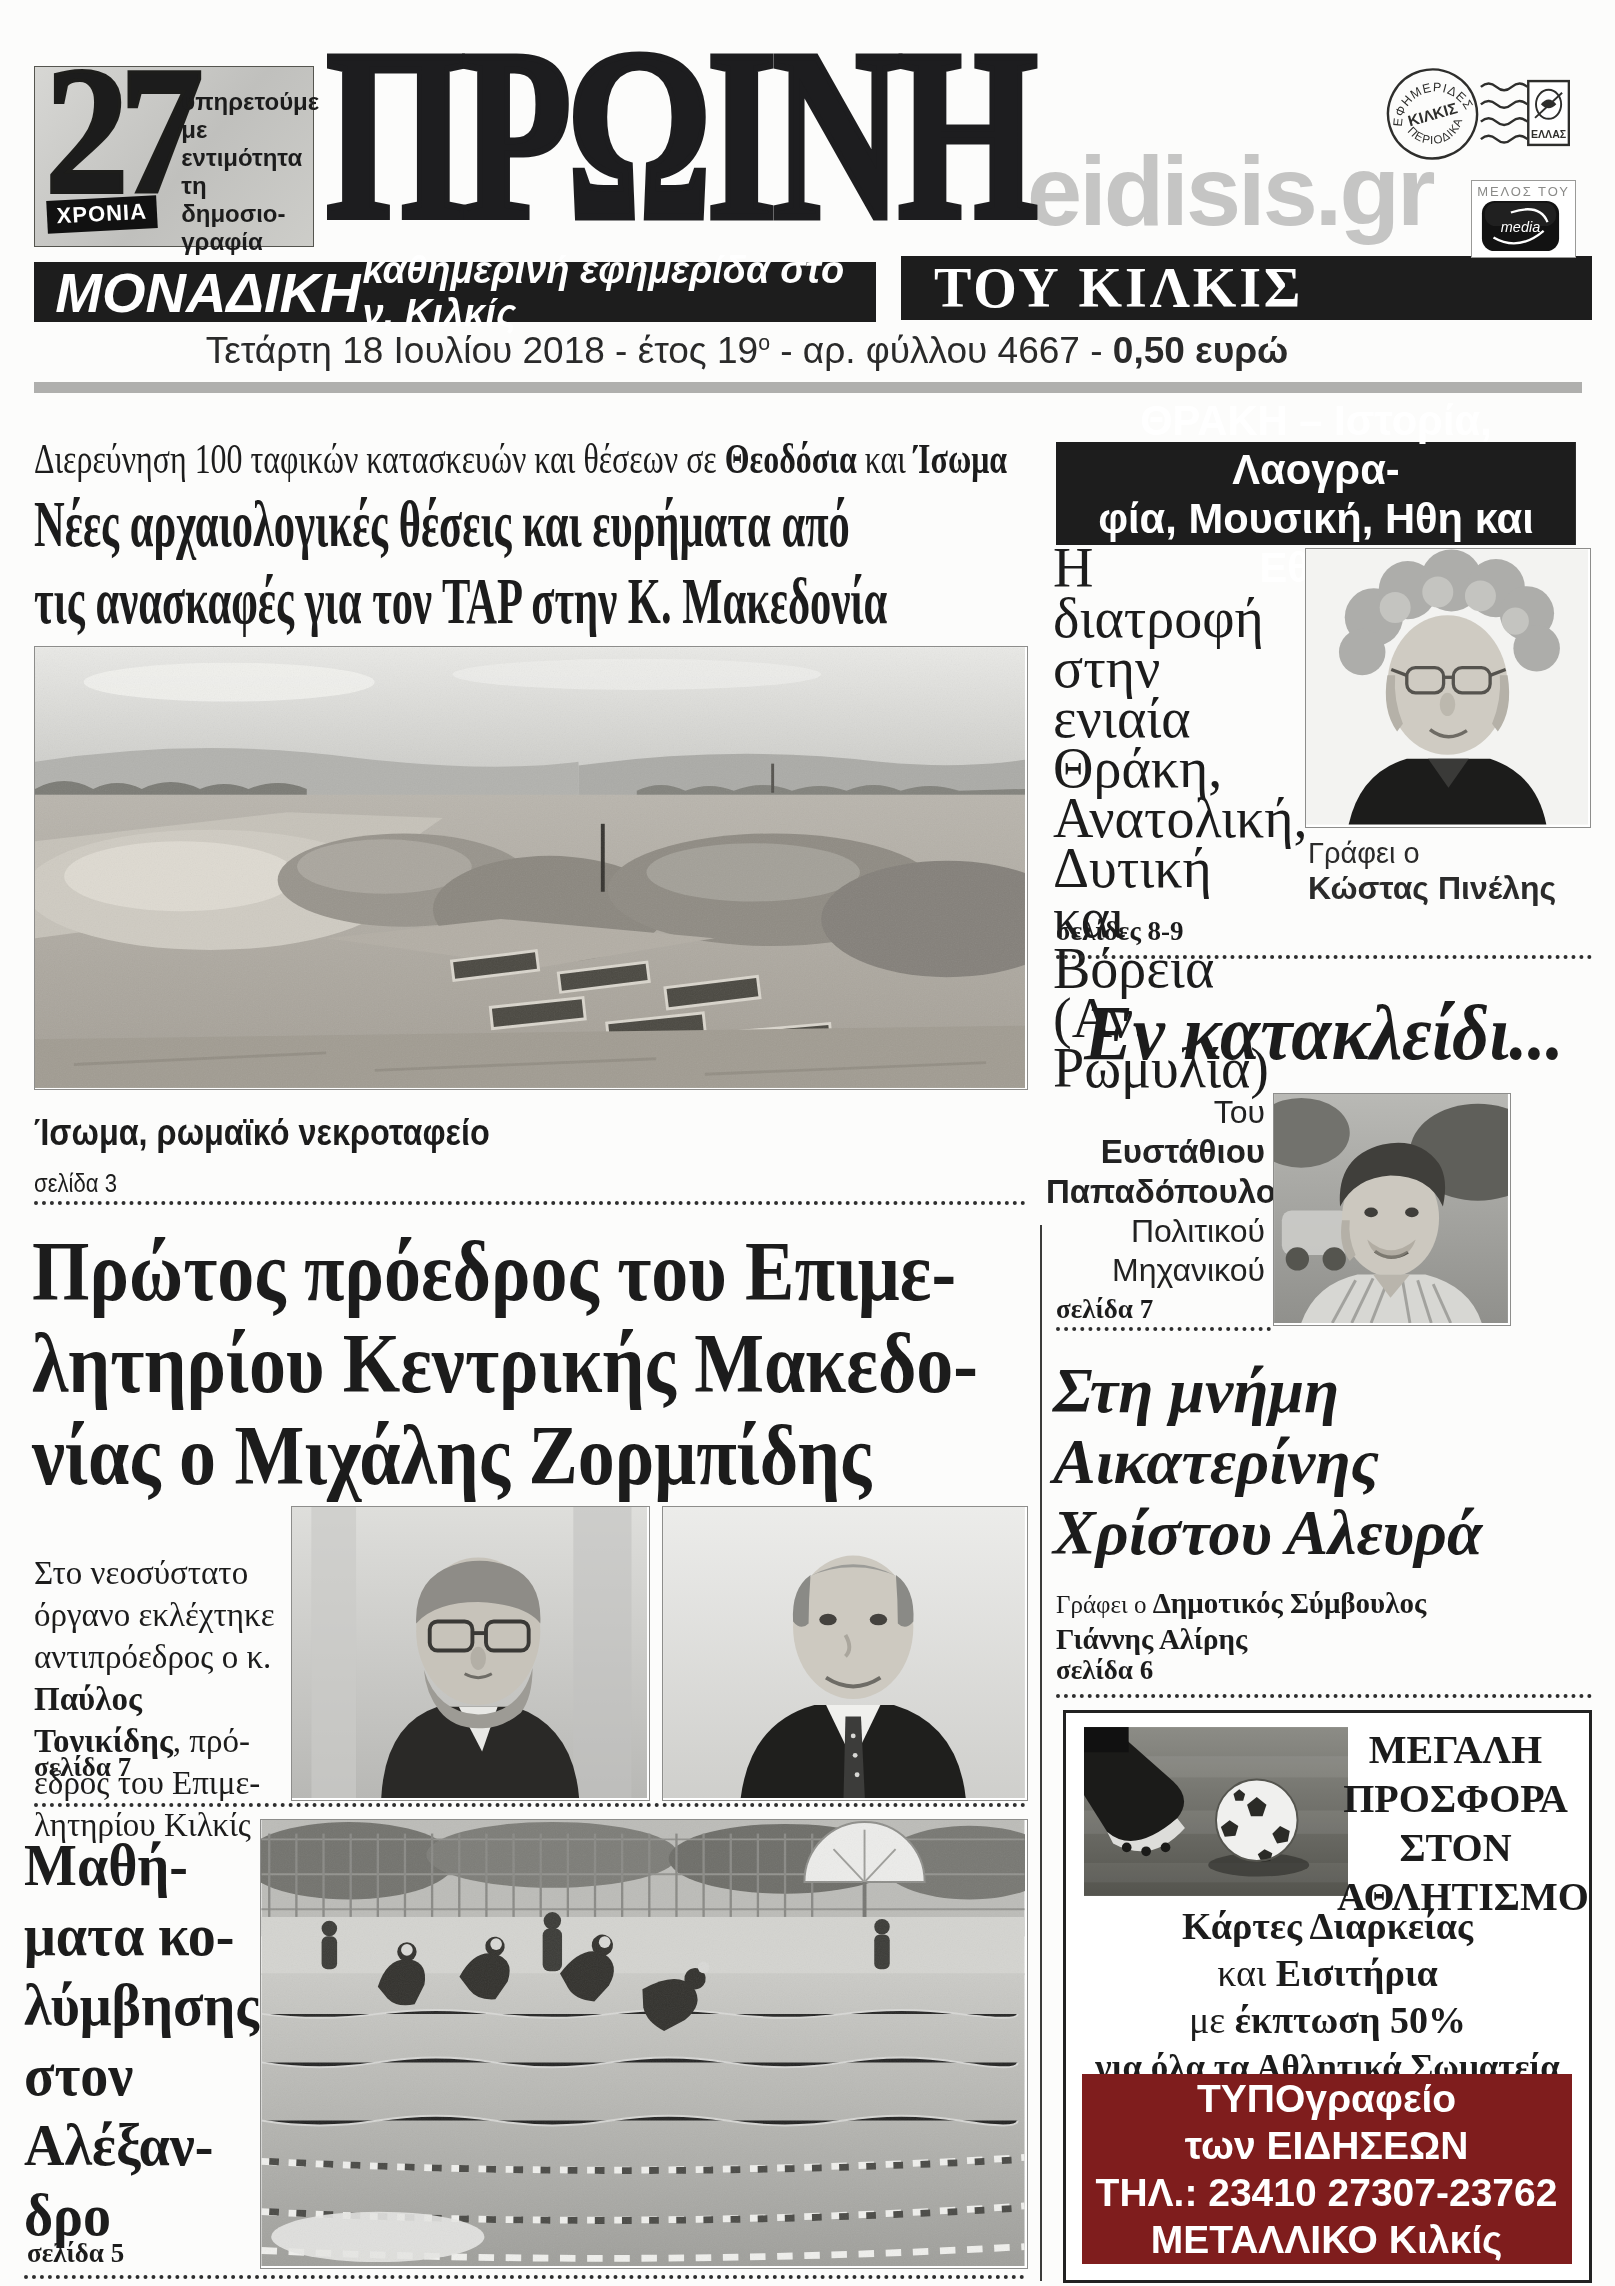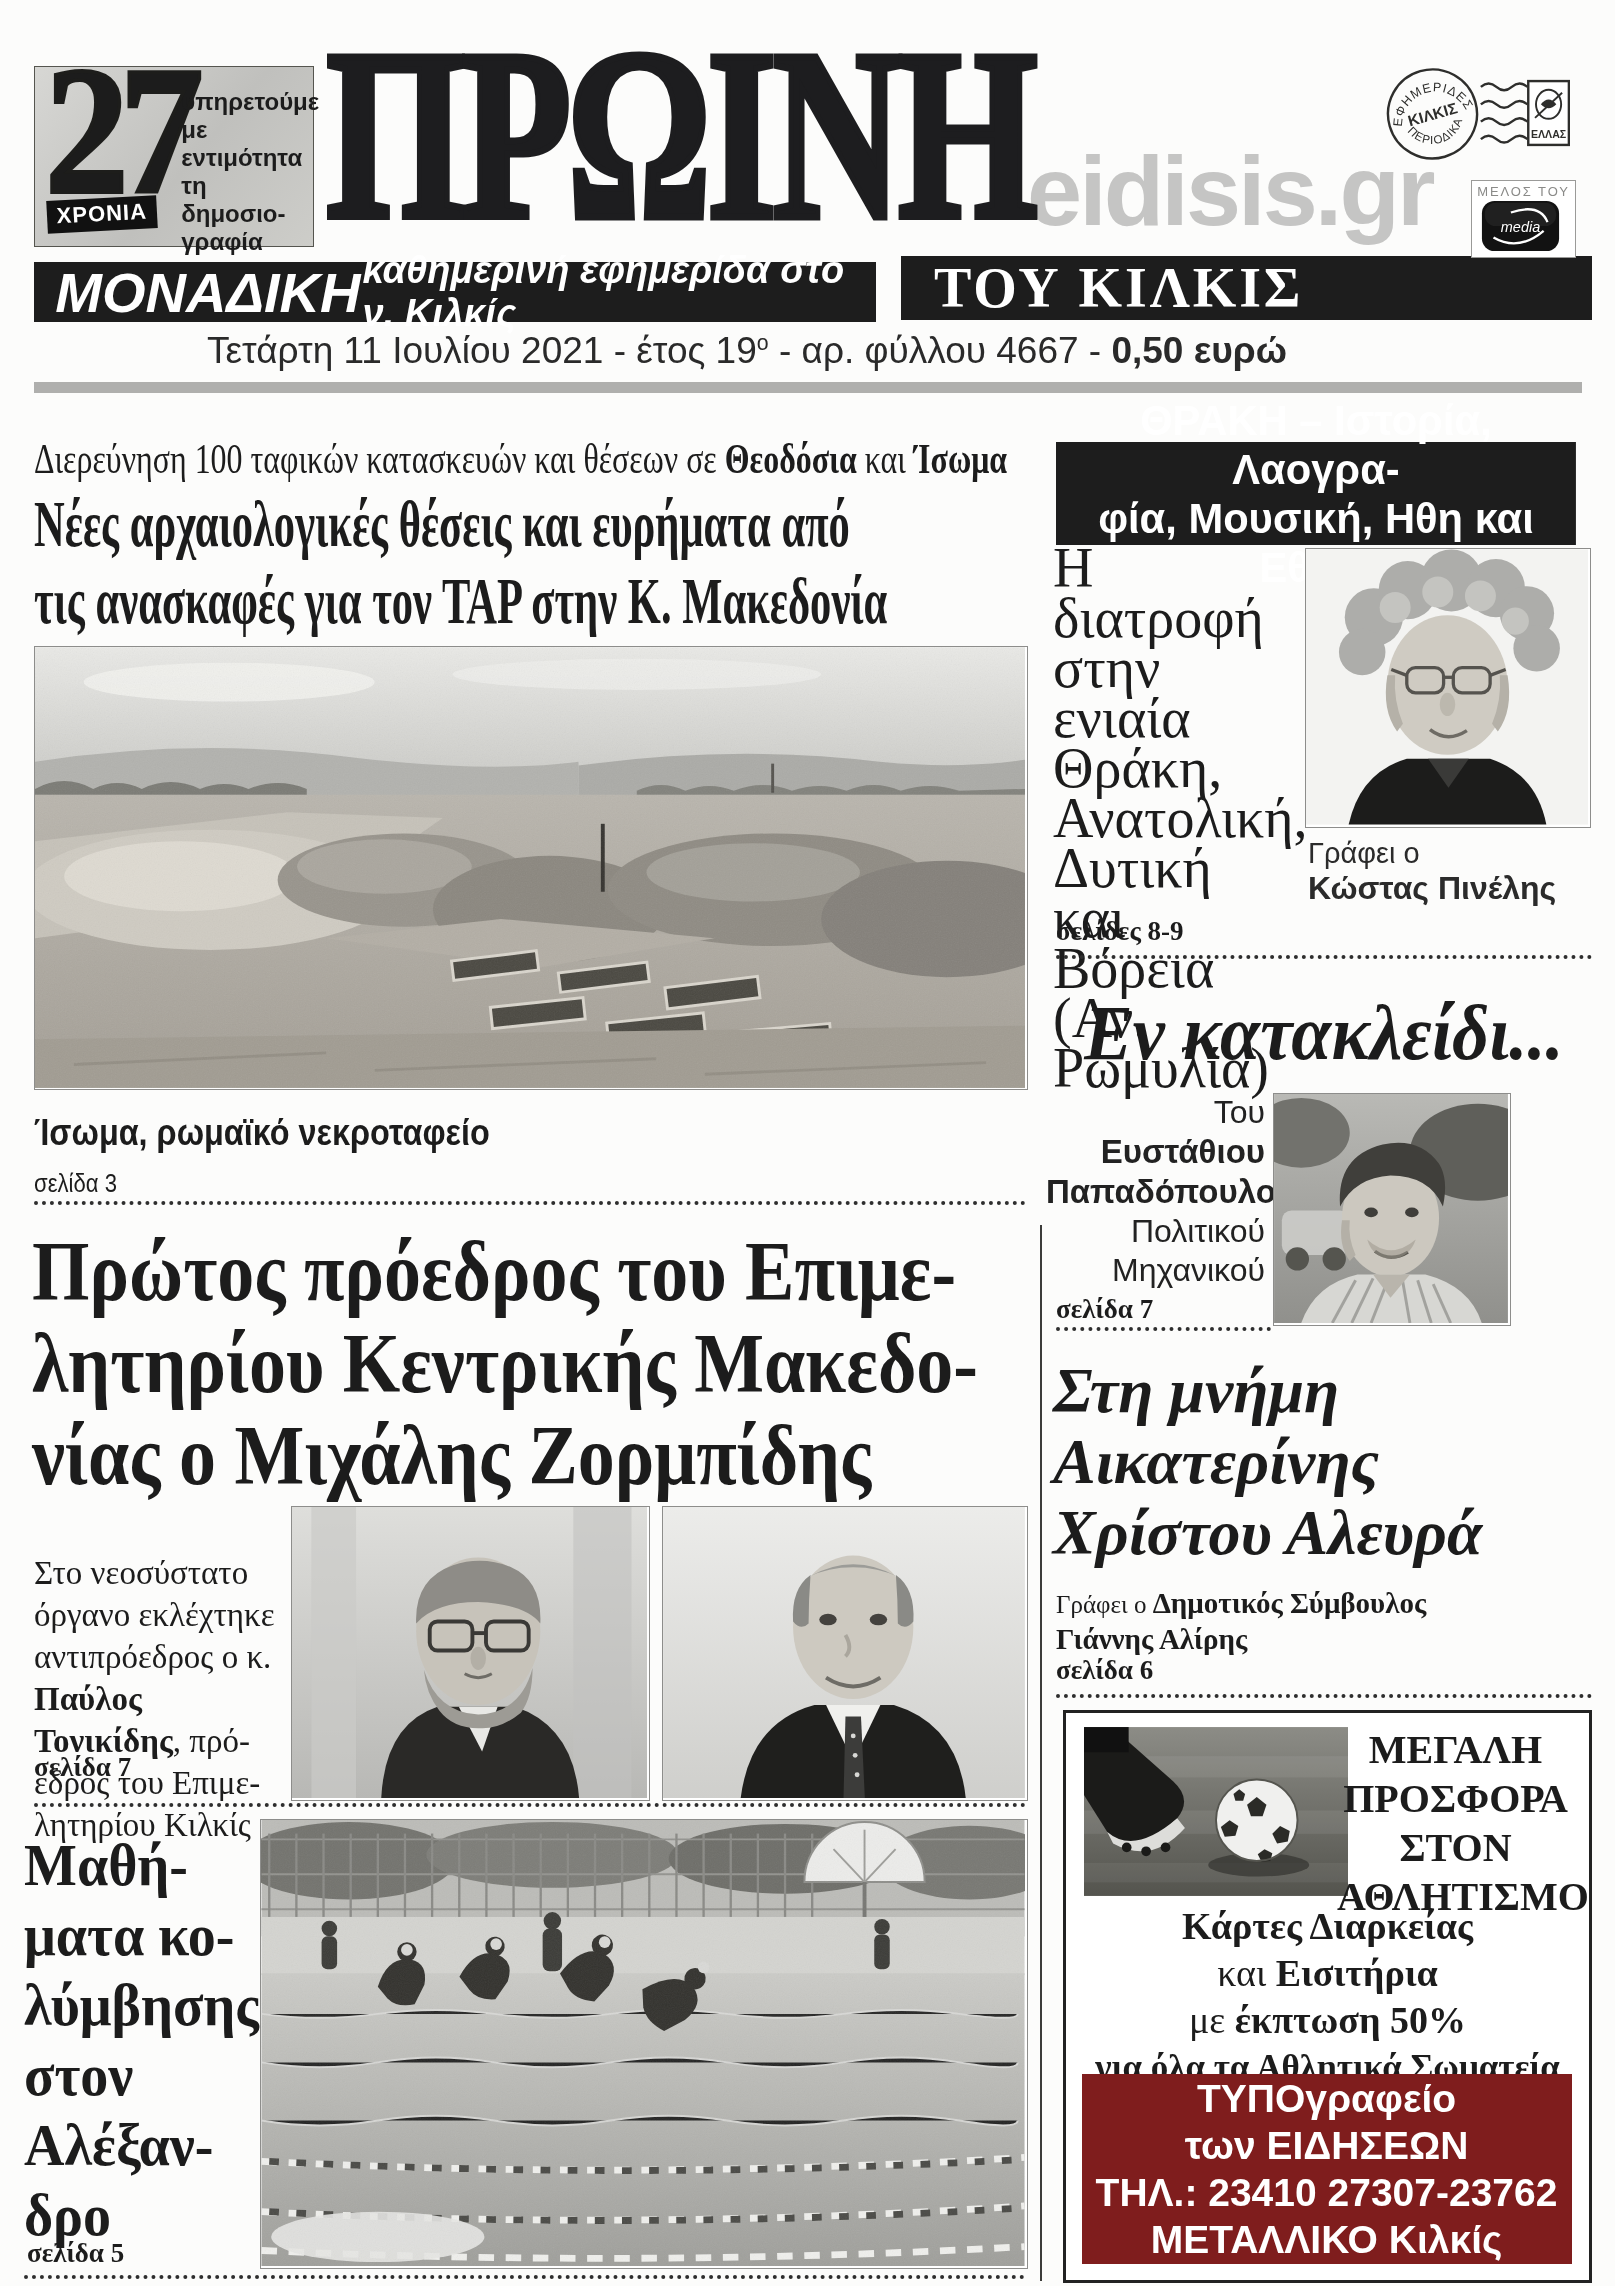--- a/index.html
+++ b/index.html
@@ -144,21 +144,21 @@
     </svg>
   </div>
 
   <div class="abs bar-left sans">
     <b>ΜΟΝΑΔΙΚΗ</b>
     <span>καθημερινή εφημερίδα στο ν. Κιλκίς</span>
   </div>
   <div class="abs bar-right">ΤΟΥ ΚΙΛΚΙΣ</div>
 
   <div class="abs dateline sans">
-    <span>Τετάρτη 11  Ιουλίου 2021 - έτος 19</span><sup>ο</sup><span> - αρ. φύλλου 4667 - </span><b>0,50 ευρώ</b>
+    <span>Τετάρτη 18  Ιουλίου 2018 - έτος 19</span><sup>ο</sup><span> - αρ. φύλλου 4667 - </span><b>0,50 ευρώ</b>
   </div>
   <div class="abs grayrule"></div>
 
   <div class="abs kicker">
     <span>Διερεύνηση 100 ταφικών κατασκευών και θέσεων σε </span><b>Θεοδόσια</b><span> και </span><b>Ίσωμα</b>
   </div>
   <div class="abs headline1 pre">Νέες αρχαιολογικές θέσεις και ευρήματα από
 τις ανασκαφές για τον ΤΑΡ στην Κ. Μακεδονία</div>
 
   <div class="abs photo-main photo-frame">

